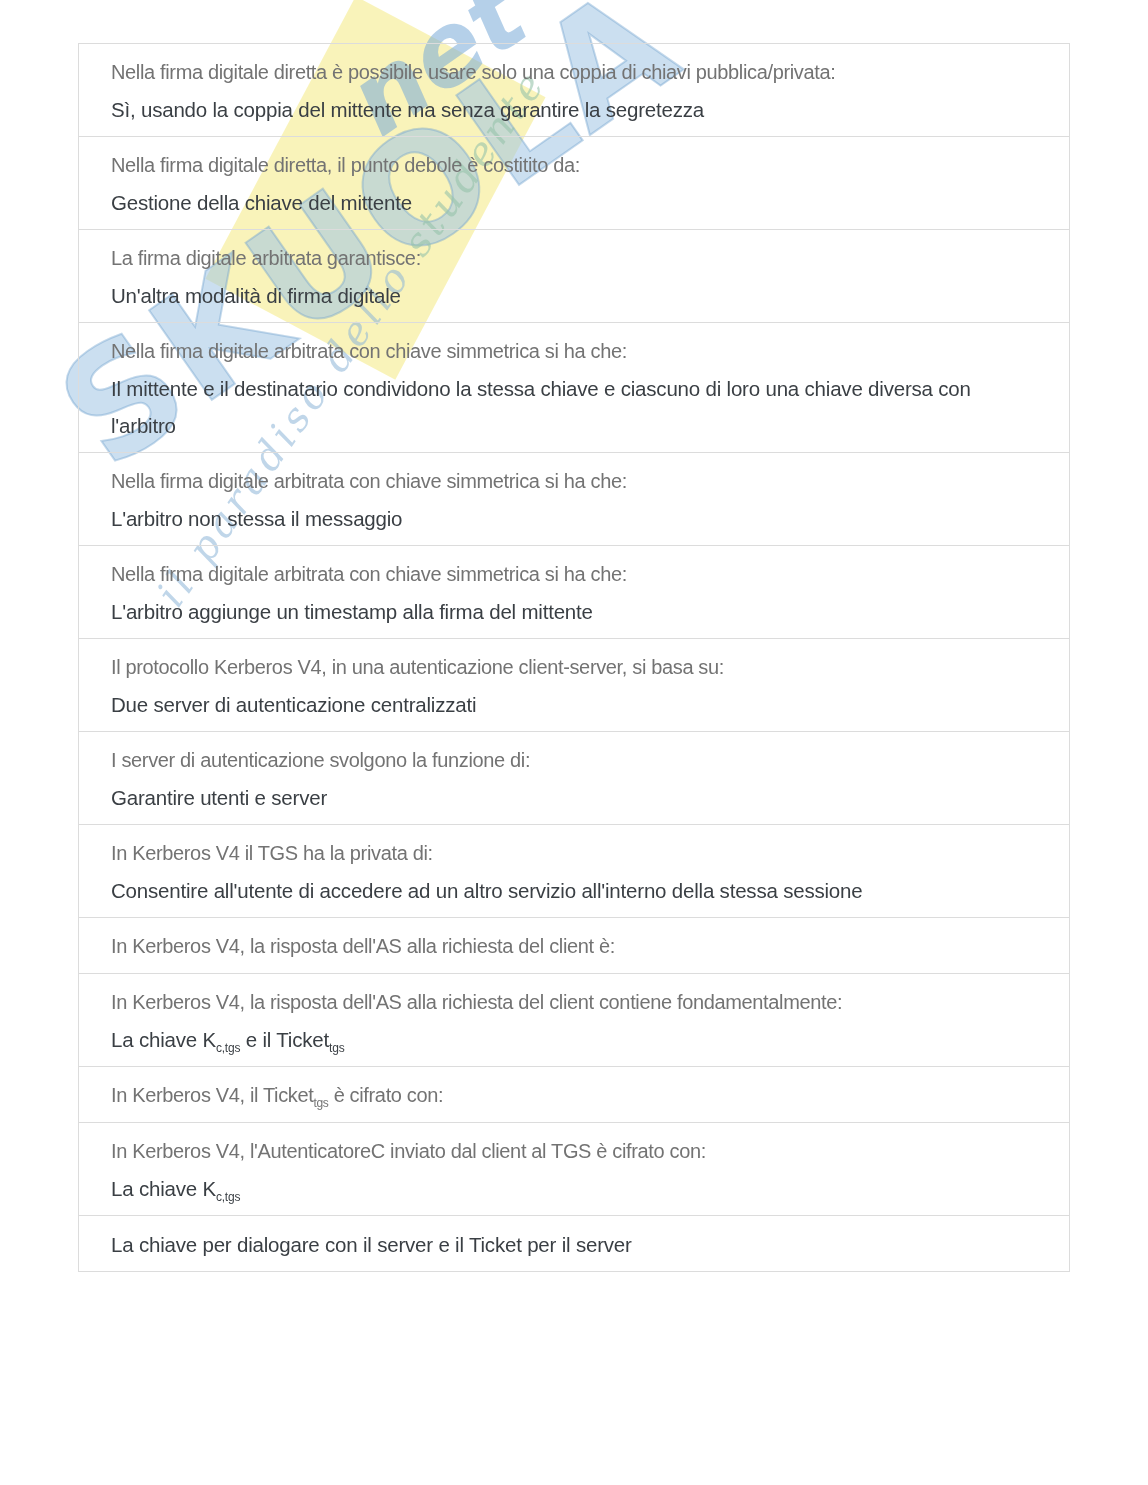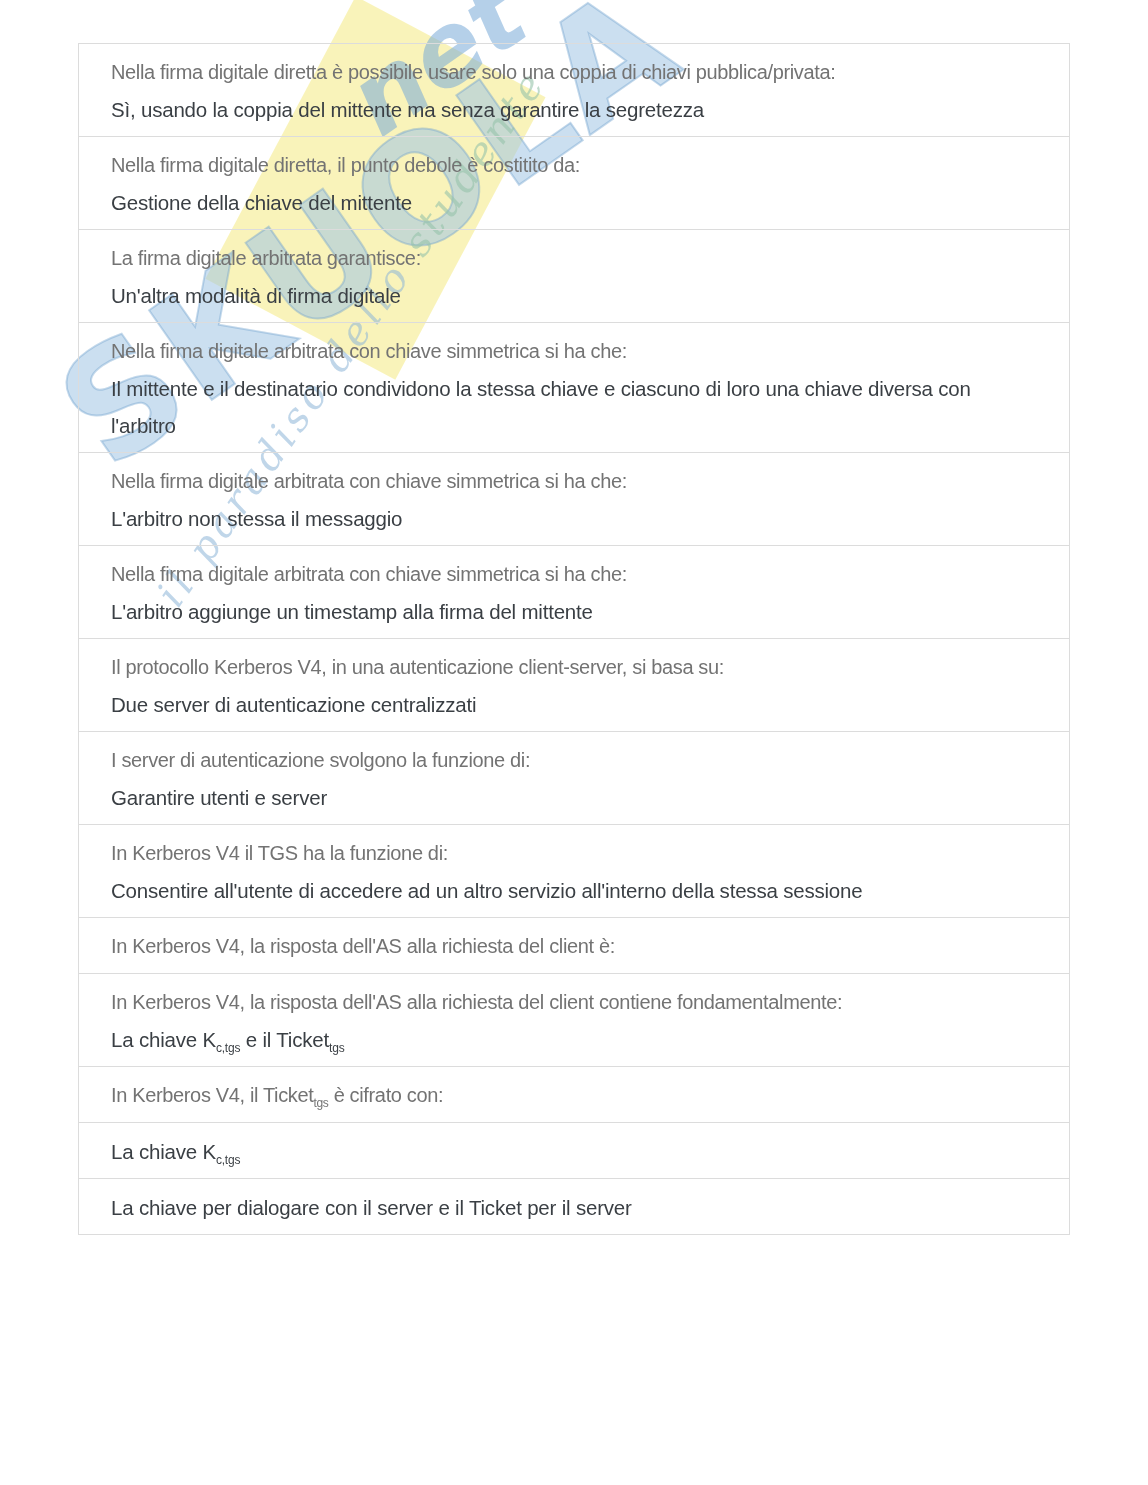--- a/index.html
+++ b/index.html
@@ -141,32 +141,33 @@
     </div>
     <div class="qa-row">
       <div class="qa-question">Il protocollo Kerberos V4, in una autenticazione client-server, si basa su:</div>
       <div class="qa-answer">Due server di autenticazione centralizzati</div>
     </div>
     <div class="qa-row">
       <div class="qa-question">I server di autenticazione svolgono la funzione di:</div>
       <div class="qa-answer">Garantire utenti e server</div>
     </div>
     <div class="qa-row">
-      <div class="qa-question">In Kerberos V4 il TGS ha la funzione di:</div>
+      <div class="qa-question">In Kerberos V4 il TGS ha la privata di:</div>
       <div class="qa-answer">Consentire all'utente di accedere ad un altro servizio all'interno della stessa sessione</div>
     </div>
     <div class="qa-row">
       <div class="qa-question">In Kerberos V4, la risposta dell'AS alla richiesta del client è:</div>
     </div>
     <div class="qa-row">
       <div class="qa-question">In Kerberos V4, la risposta dell'AS alla richiesta del client contiene fondamentalmente:</div>
       <div class="qa-answer">La chiave K<sub>c,tgs</sub> e il Ticket<sub>tgs</sub></div>
     </div>
     <div class="qa-row">
       <div class="qa-question">In Kerberos V4, il Ticket<sub>tgs</sub> è cifrato con:</div>
     </div>
     <div class="qa-row">
+      <div class="qa-question">In Kerberos V4, l'AutenticatoreC inviato dal client al TGS è cifrato con:</div>
       <div class="qa-answer">La chiave K<sub>c,tgs</sub></div>
     </div>
     <div class="qa-row">
       <div class="qa-answer">La chiave per dialogare con il server e il Ticket per il server</div>
     </div>
   </div>
 
 </body></html>

